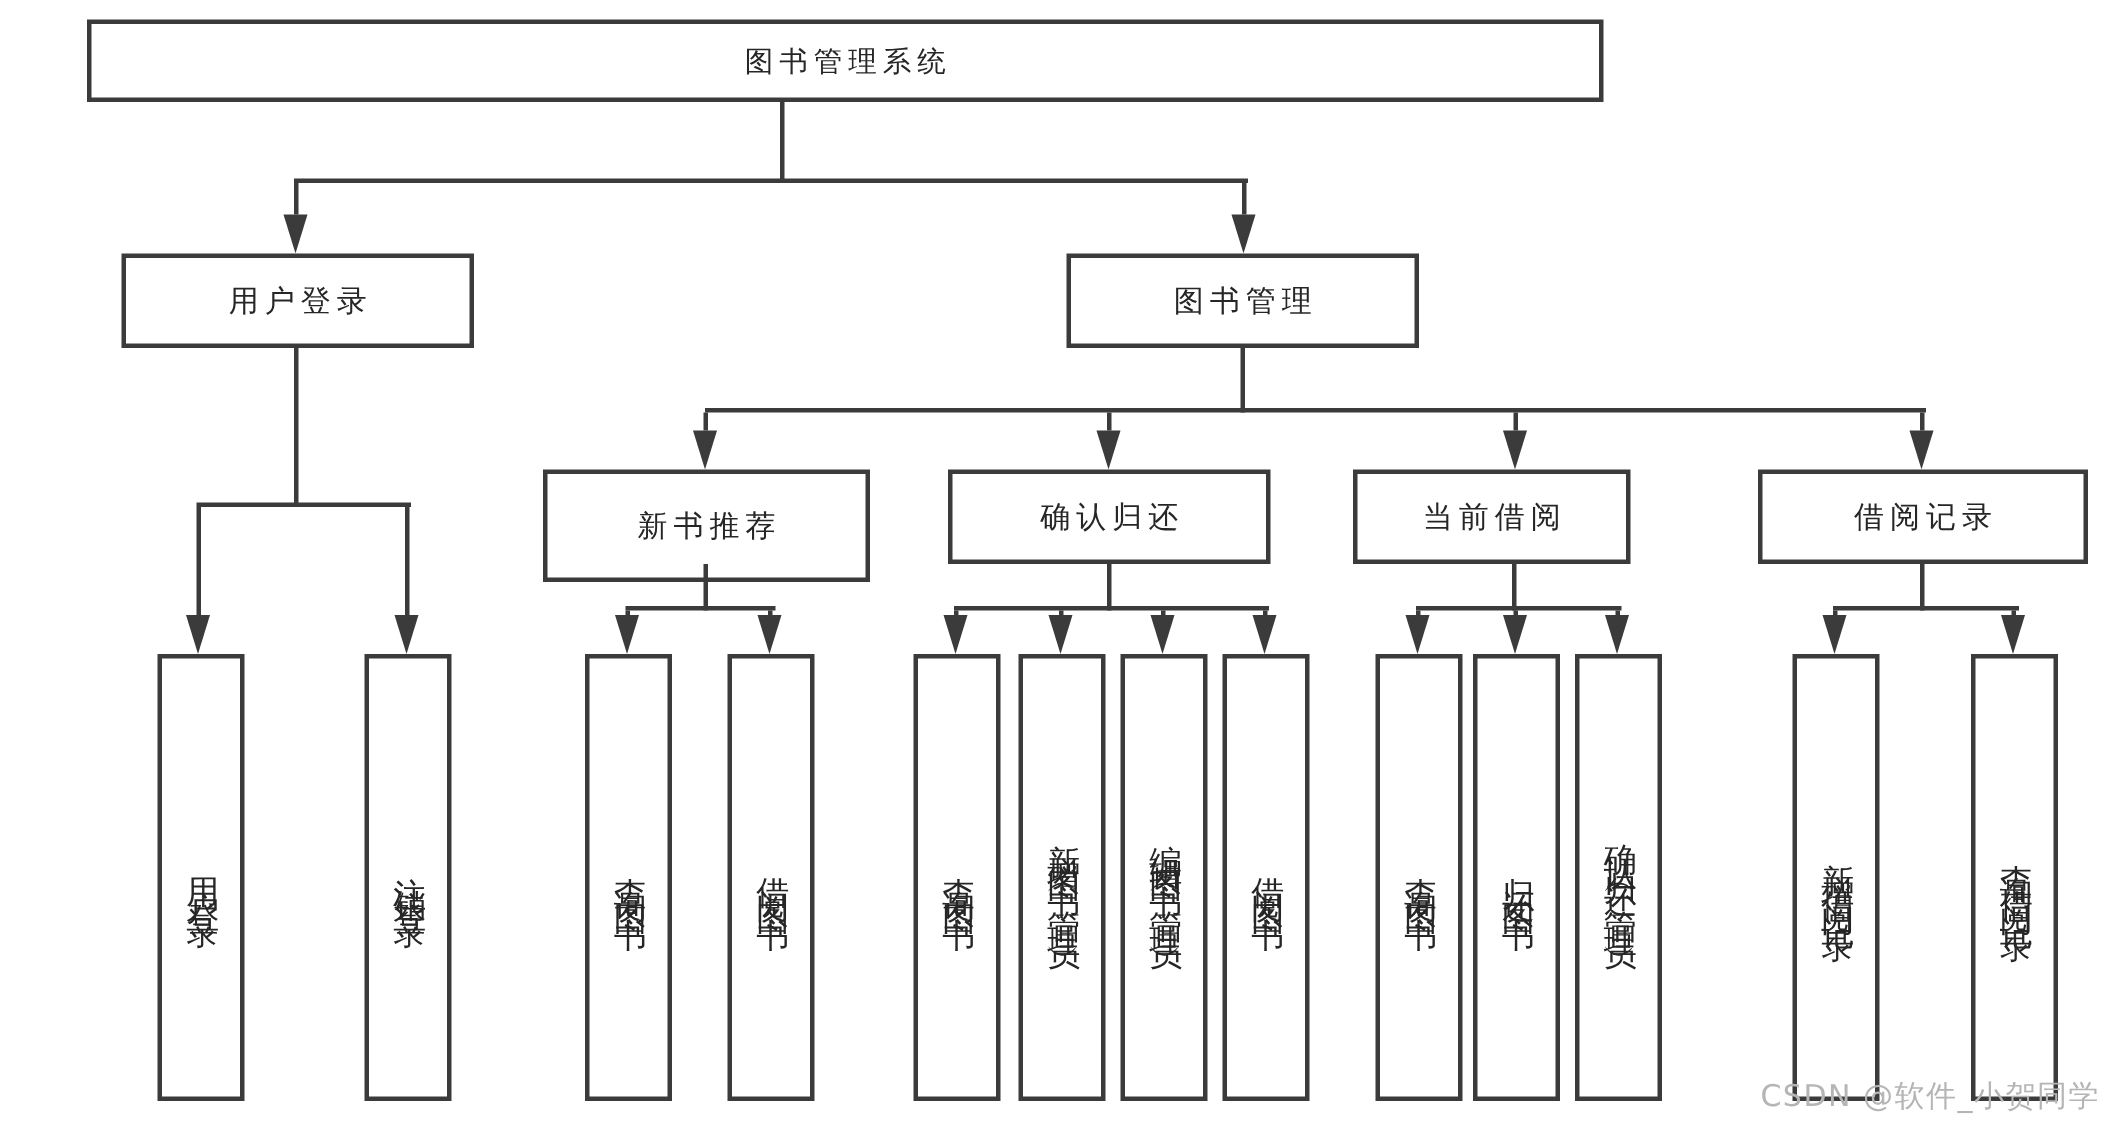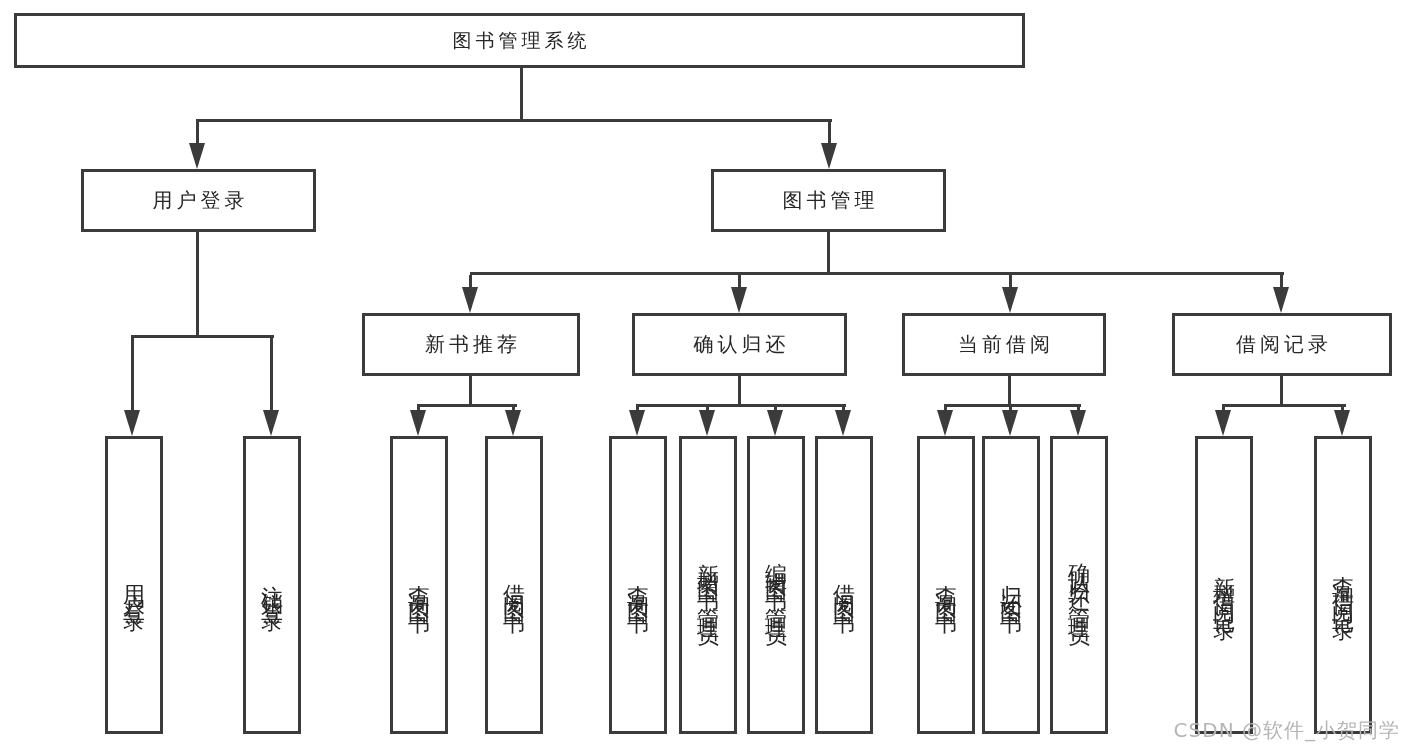--- a/index.html
+++ b/index.html
@@ -12,21 +12,21 @@
   .canvas{
     position:relative;width:1405px;height:747px;background:var(--background);
     font-family:"DejaVu Sans","Liberation Sans",sans-serif;overflow:hidden;
   }
   .node{
     position:absolute;box-sizing:border-box;border:3px solid var(--line);
     background:#fff;color:var(--text);
     display:flex;align-items:center;justify-content:center;
   }
   .node.h{font-size:20px;letter-spacing:4px;text-indent:4px;}
-  .node.rootbox{font-size:19px;}
+  .node.rootbox{font-size:19px;margin-left:44px;}
   .node.v{
     writing-mode:vertical-rl;text-orientation:mixed;
     font-size:22px;letter-spacing:9px;line-height:1.1;
   }
   .line{position:absolute;background:var(--line);}
   .arrow{position:absolute;width:3px;background:var(--line);}
   .arrow::after{
     content:"";position:absolute;left:-7px;bottom:-26px;width:0;height:0;
     border-left:8.5px solid transparent;border-right:8.5px solid transparent;
     border-top:26px solid var(--line);
@@ -68,27 +68,27 @@
 
   <div>
     <div class="line" style="left:827px;top:232px;width:3px;height:43px;"></div>
     <div class="line" style="left:470px;top:272px;width:814px;height:3px;"></div>
     <div class="arrow" style="left:469px;top:275px;height:12px;"></div>
     <div class="arrow" style="left:738px;top:275px;height:12px;"></div>
     <div class="arrow" style="left:1009px;top:275px;height:12px;"></div>
     <div class="arrow" style="left:1280px;top:275px;height:12px;"></div>
   </div>
 
-  <div class="node h" style="left:362px;top:313px;width:218px;height:63px;">
+  <div class="node h" style="left:362px;top:313px;width:218px;height:75px;">
     <span>新书推荐</span>
   </div>
   <div class="node h" style="left:632px;top:313px;width:215px;height:63px;">
     <span>确认归还</span>
   </div>
-  <div class="node h" style="left:902px;top:313px;width:204px;height:63px;">
+  <div class="node h" style="left:902px;top:313px;width:185px;height:63px;">
     <span>当前借阅</span>
   </div>
   <div class="node h" style="left:1172px;top:313px;width:220px;height:63px;">
     <span>借阅记录</span>
   </div>
 
   <div>
     <div class="line" style="left:469px;top:376px;width:3px;height:31px;"></div>
     <div class="line" style="left:417px;top:404px;width:100px;height:3px;"></div>
     <div class="arrow" style="left:417px;top:407px;height:3px;"></div>

